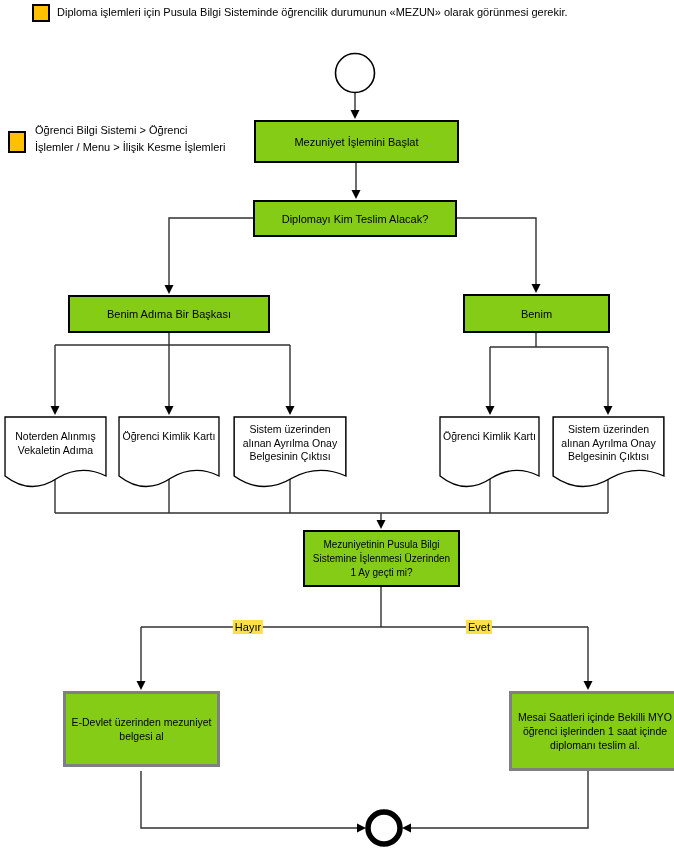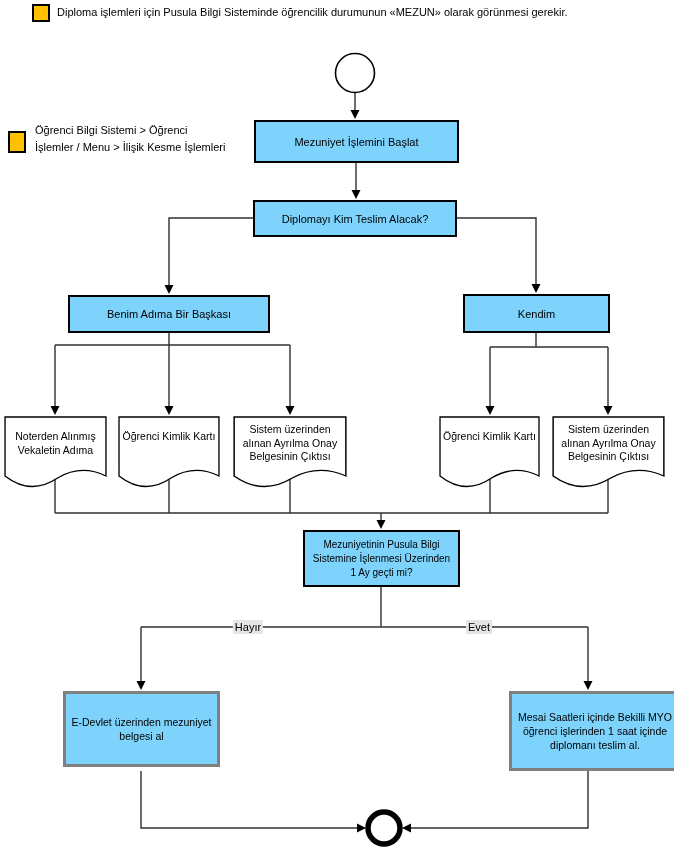--- a/index.html
+++ b/index.html
@@ -7,34 +7,34 @@
     position:relative;width:674px;height:850px;background:#ffffff;
     font-family:"Liberation Sans",sans-serif;color:#000;overflow:hidden;
   }
   .note-square{
     position:absolute;background:#FFC000;border:2px solid #000;box-sizing:border-box;z-index:3;
   }
   .note-text{
     position:absolute;font-size:11px;line-height:17px;color:#000;z-index:3;white-space:nowrap;
   }
   .box{
-    position:absolute;background:#7dd3fc;border:2px solid #000;box-sizing:border-box;
+    position:absolute;background:#84cc16;border:2px solid #000;box-sizing:border-box;
     display:flex;align-items:center;justify-content:center;text-align:center;
     font-size:11px;line-height:14px;padding:2px 4px;z-index:2;
   }
   .box.gray{border:3px solid #808080;font-size:10.5px;}
   .box.small-text{font-size:10px;}
   .doc{position:absolute;z-index:1;}
   .doc svg{position:absolute;left:0;top:0;width:100%;height:100%;}
   .doc-label{
     position:absolute;left:0;top:7px;width:100%;text-align:center;
     font-size:10.5px;line-height:13.5px;padding:0 3px;box-sizing:border-box;z-index:2;
   }
   .edge-label{
-    position:absolute;background:#e5e5e5;font-size:11px;line-height:14px;
+    position:absolute;background:#fde047;font-size:11px;line-height:14px;
     padding:0 2px;z-index:3;transform:translateX(-50%);
   }
   svg.wires{position:absolute;left:0;top:0;z-index:0;}
 </style>
 </head>
 <body>
 
 <div id="canvas">
 
   <svg class="wires" width="674" height="850" viewBox="0 0 674 850">
@@ -108,21 +108,21 @@
 
   <div class="box" style="left:253px;top:200px;width:204px;height:37px">
     <span>Diplomayı Kim Teslim Alacak?</span>
   </div>
 
   <div class="box" style="left:68px;top:295px;width:202px;height:38px">
     <span>Benim Adıma Bir Başkası</span>
   </div>
 
   <div class="box" style="left:463px;top:294px;width:147px;height:39px">
-    <span>Kendim</span>
+    <span>Benim</span>
   </div>
 
   <div class="doc" style="left:4px;top:416px;width:103px;height:76px">
     <svg viewBox="0 0 100 76" preserveAspectRatio="none">
       <path d="M1,1 L99,1 L99,60 Q75,48 52,62 Q26,80 1,60 Z" fill="#ffffff" stroke="#000000" stroke-width="1.3"></path>
     </svg>
     <span class="doc-label" style="top:14px">Noterden Alınmış Vekaletin Adıma</span>
   </div>
 
   <div class="doc" style="left:118px;top:416px;width:102px;height:76px">

